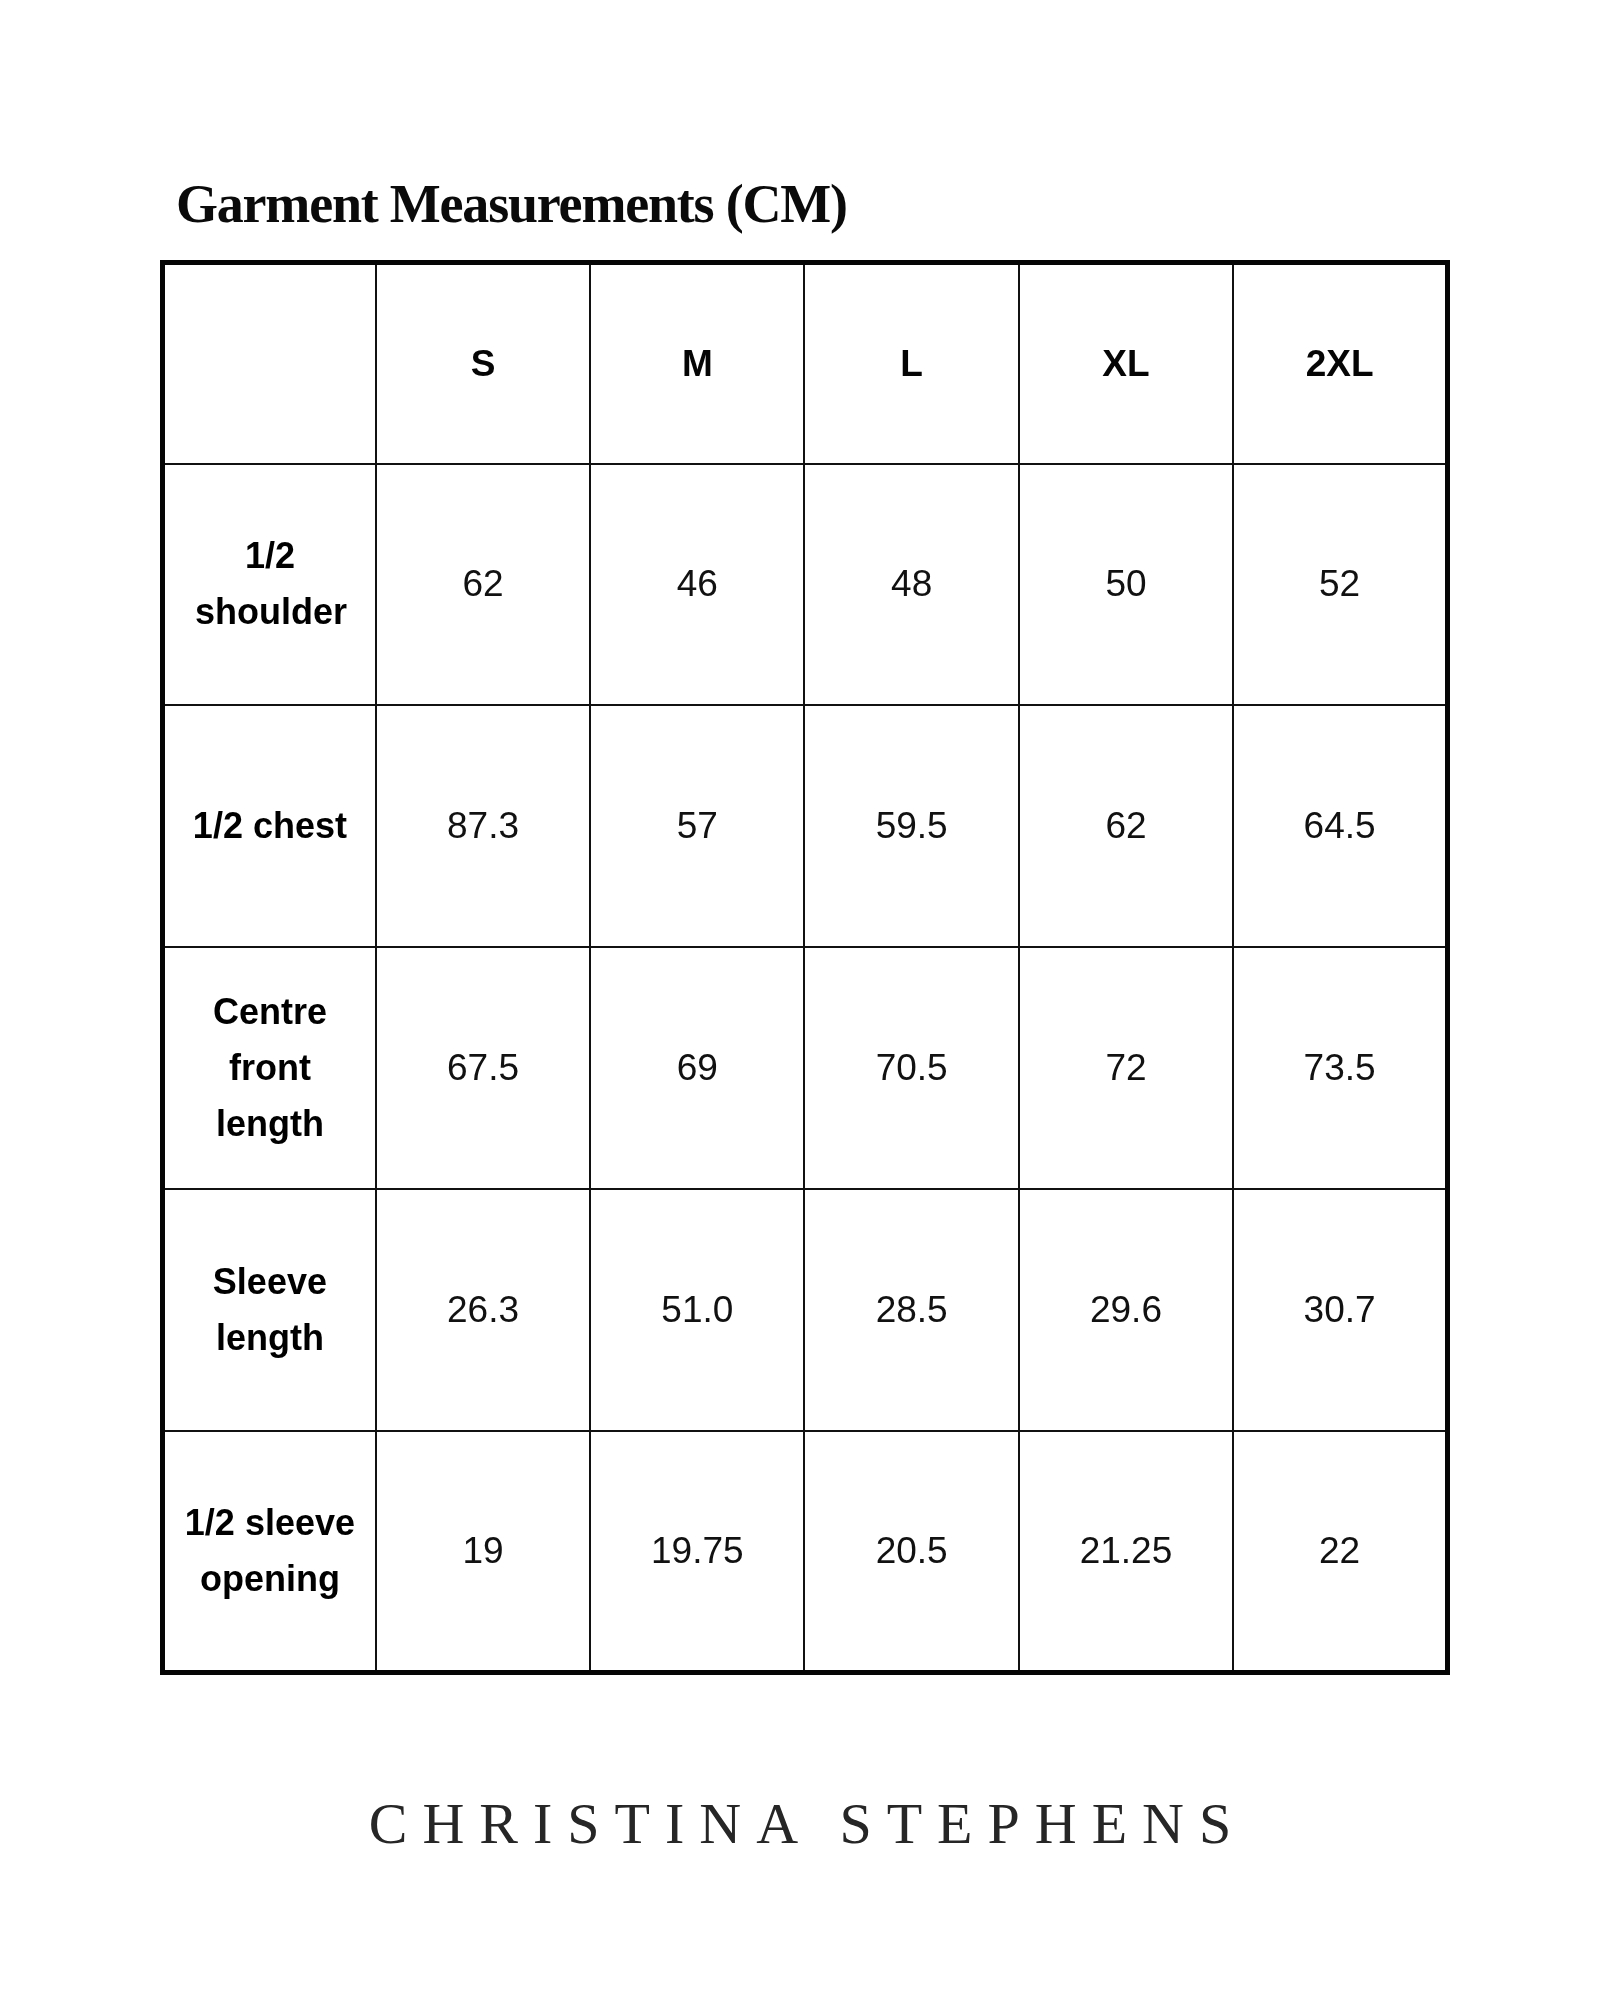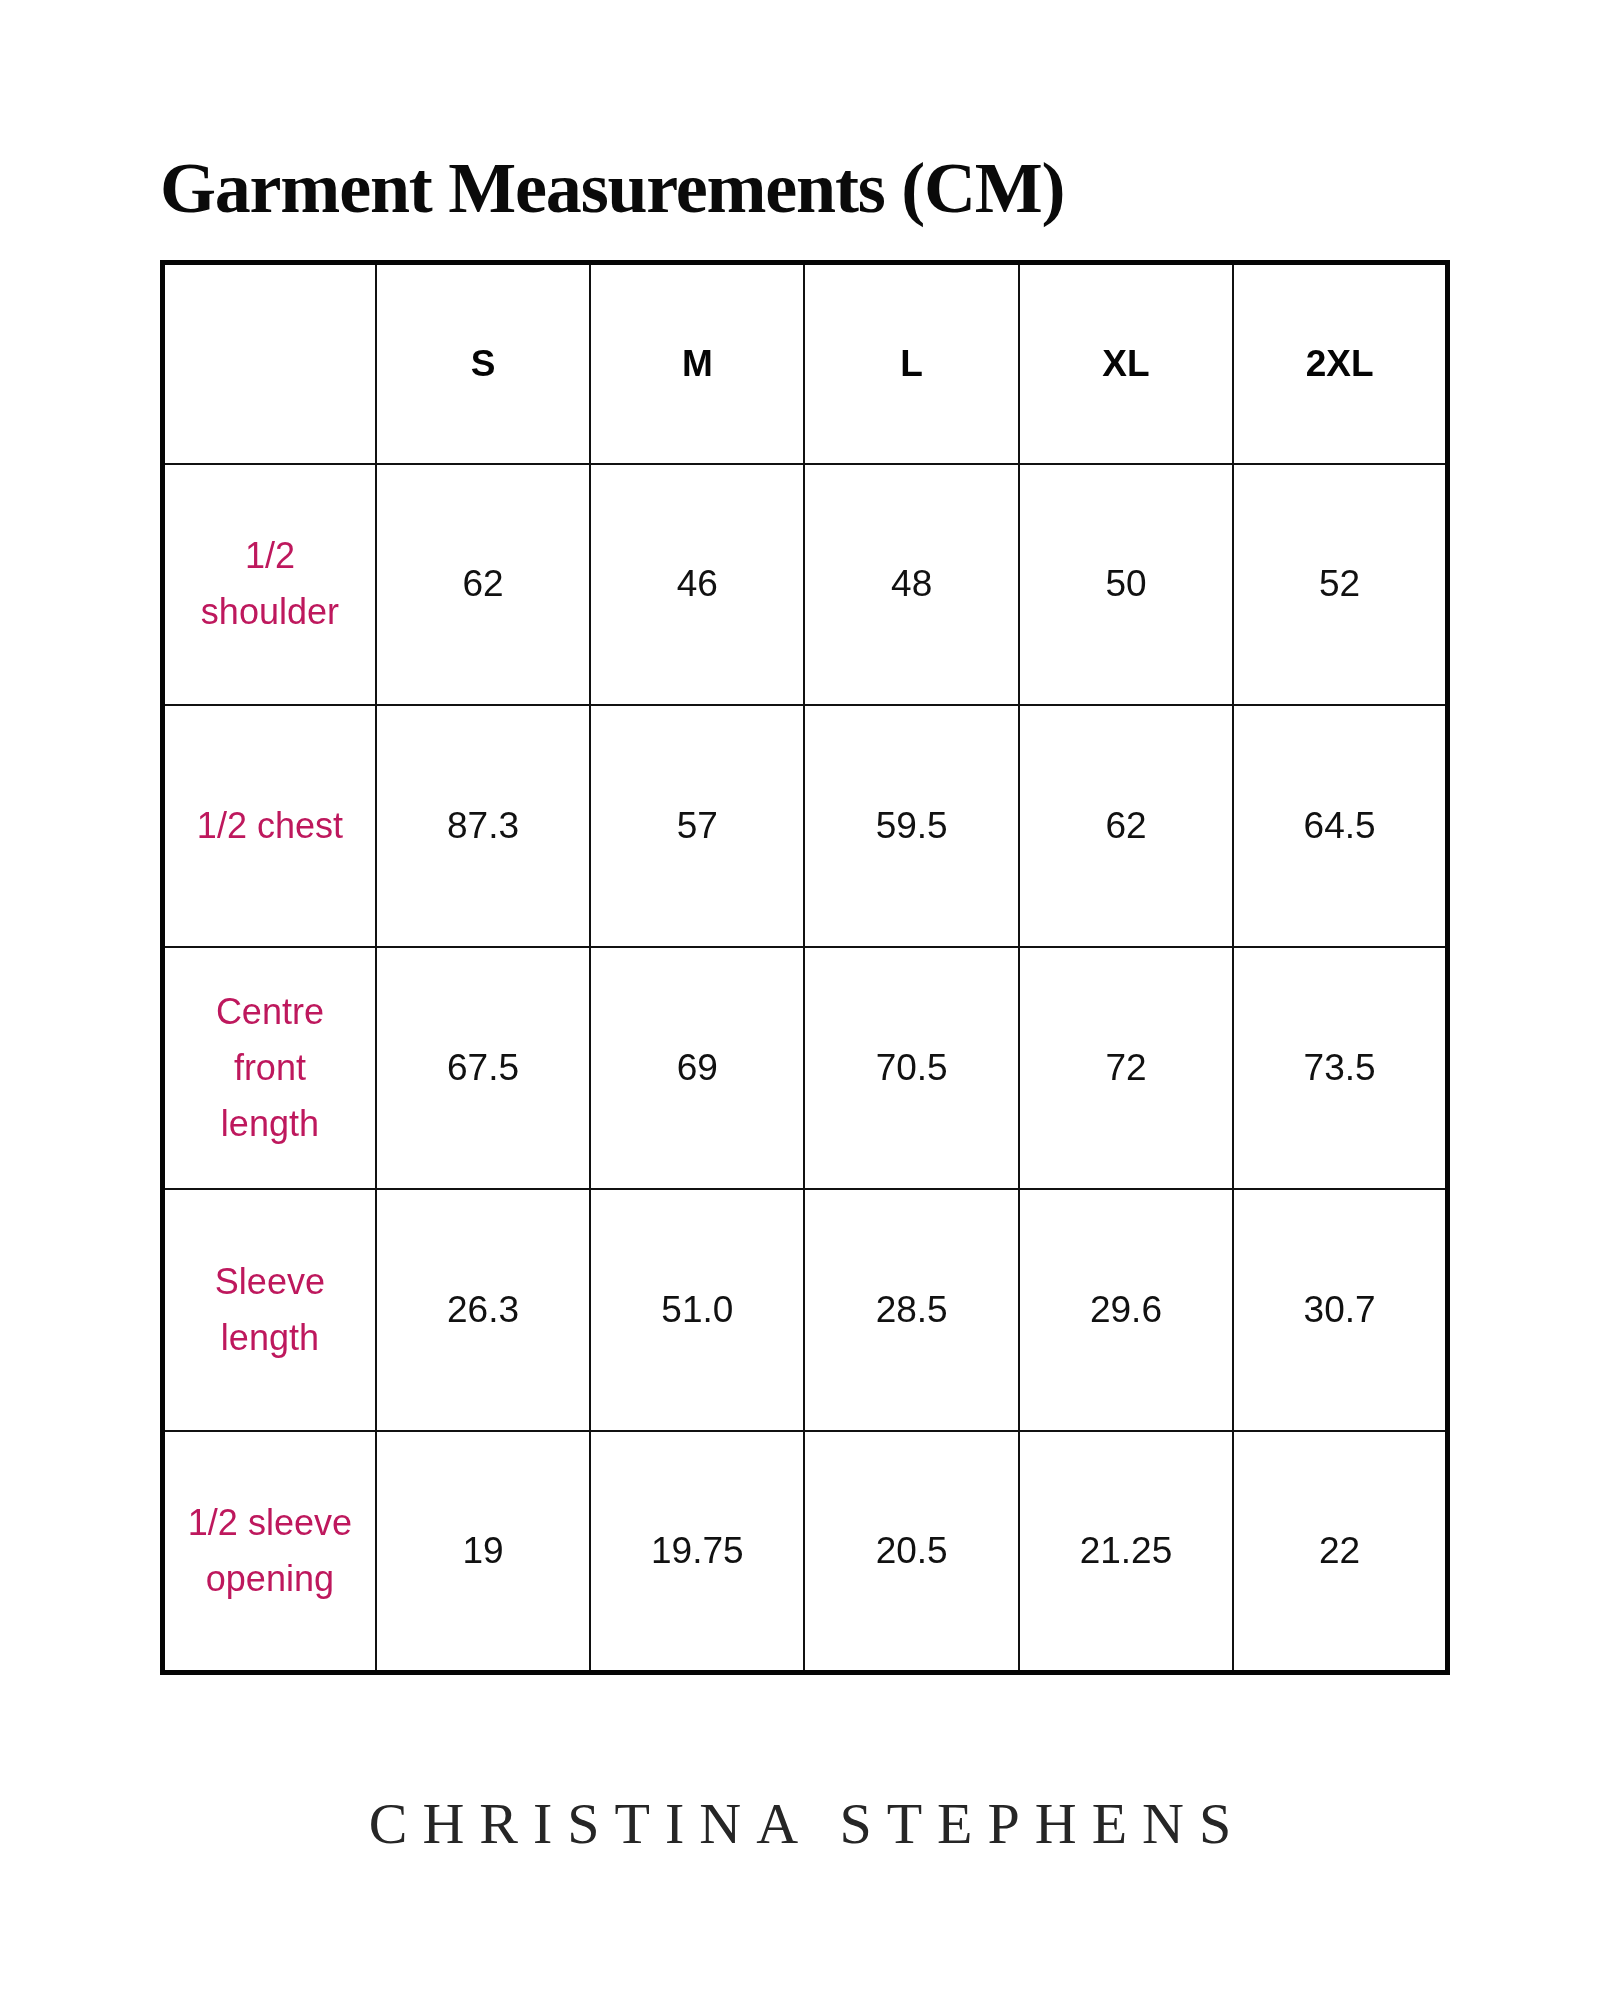--- a/index.html
+++ b/index.html
@@ -11,24 +11,24 @@
       width: 1600px;
       height: 2000px;
       position: relative;
       overflow: hidden;
       color: #0d0d0d;
     }
     .page-title {
       position: absolute;
       left: 160px;
       top: 156px;
-      margin: 0;
+      margin: 16px;
       font-family: "Liberation Serif", "DejaVu Serif", serif;
       font-weight: bold;
-      font-size: 72px;
+      font-size: 54px;
       line-height: 64px;
       letter-spacing: -1.2px;
       color: #0a0a0a;
       white-space: nowrap;
     }
     .size-table {
       position: absolute;
       left: 160px;
       top: 260px;
       width: 1290px;
@@ -53,24 +53,24 @@
     .size-table tr:first-child th { border-top: 5px solid #050505; }
     .size-table tr:last-child td { border-bottom: 5px solid #050505; }
     .size-table tr > *:first-child { border-left: 5px solid #050505; }
     .size-table tr > *:last-child { border-right: 5px solid #050505; }
     .size-header {
       font-weight: bold;
       font-size: 37px;
       color: #050505;
     }
     .row-label {
-      font-weight: normal;
+      font-weight: bold;
       font-size: 36px;
       line-height: 56px;
-      color: #be185d;
+      color: #000000;
     }
     .cell-value {
       font-weight: normal;
       font-size: 37px;
       color: #111111;
     }
     .brand {
       position: absolute;
       left: 0;
       top: 1790px;

